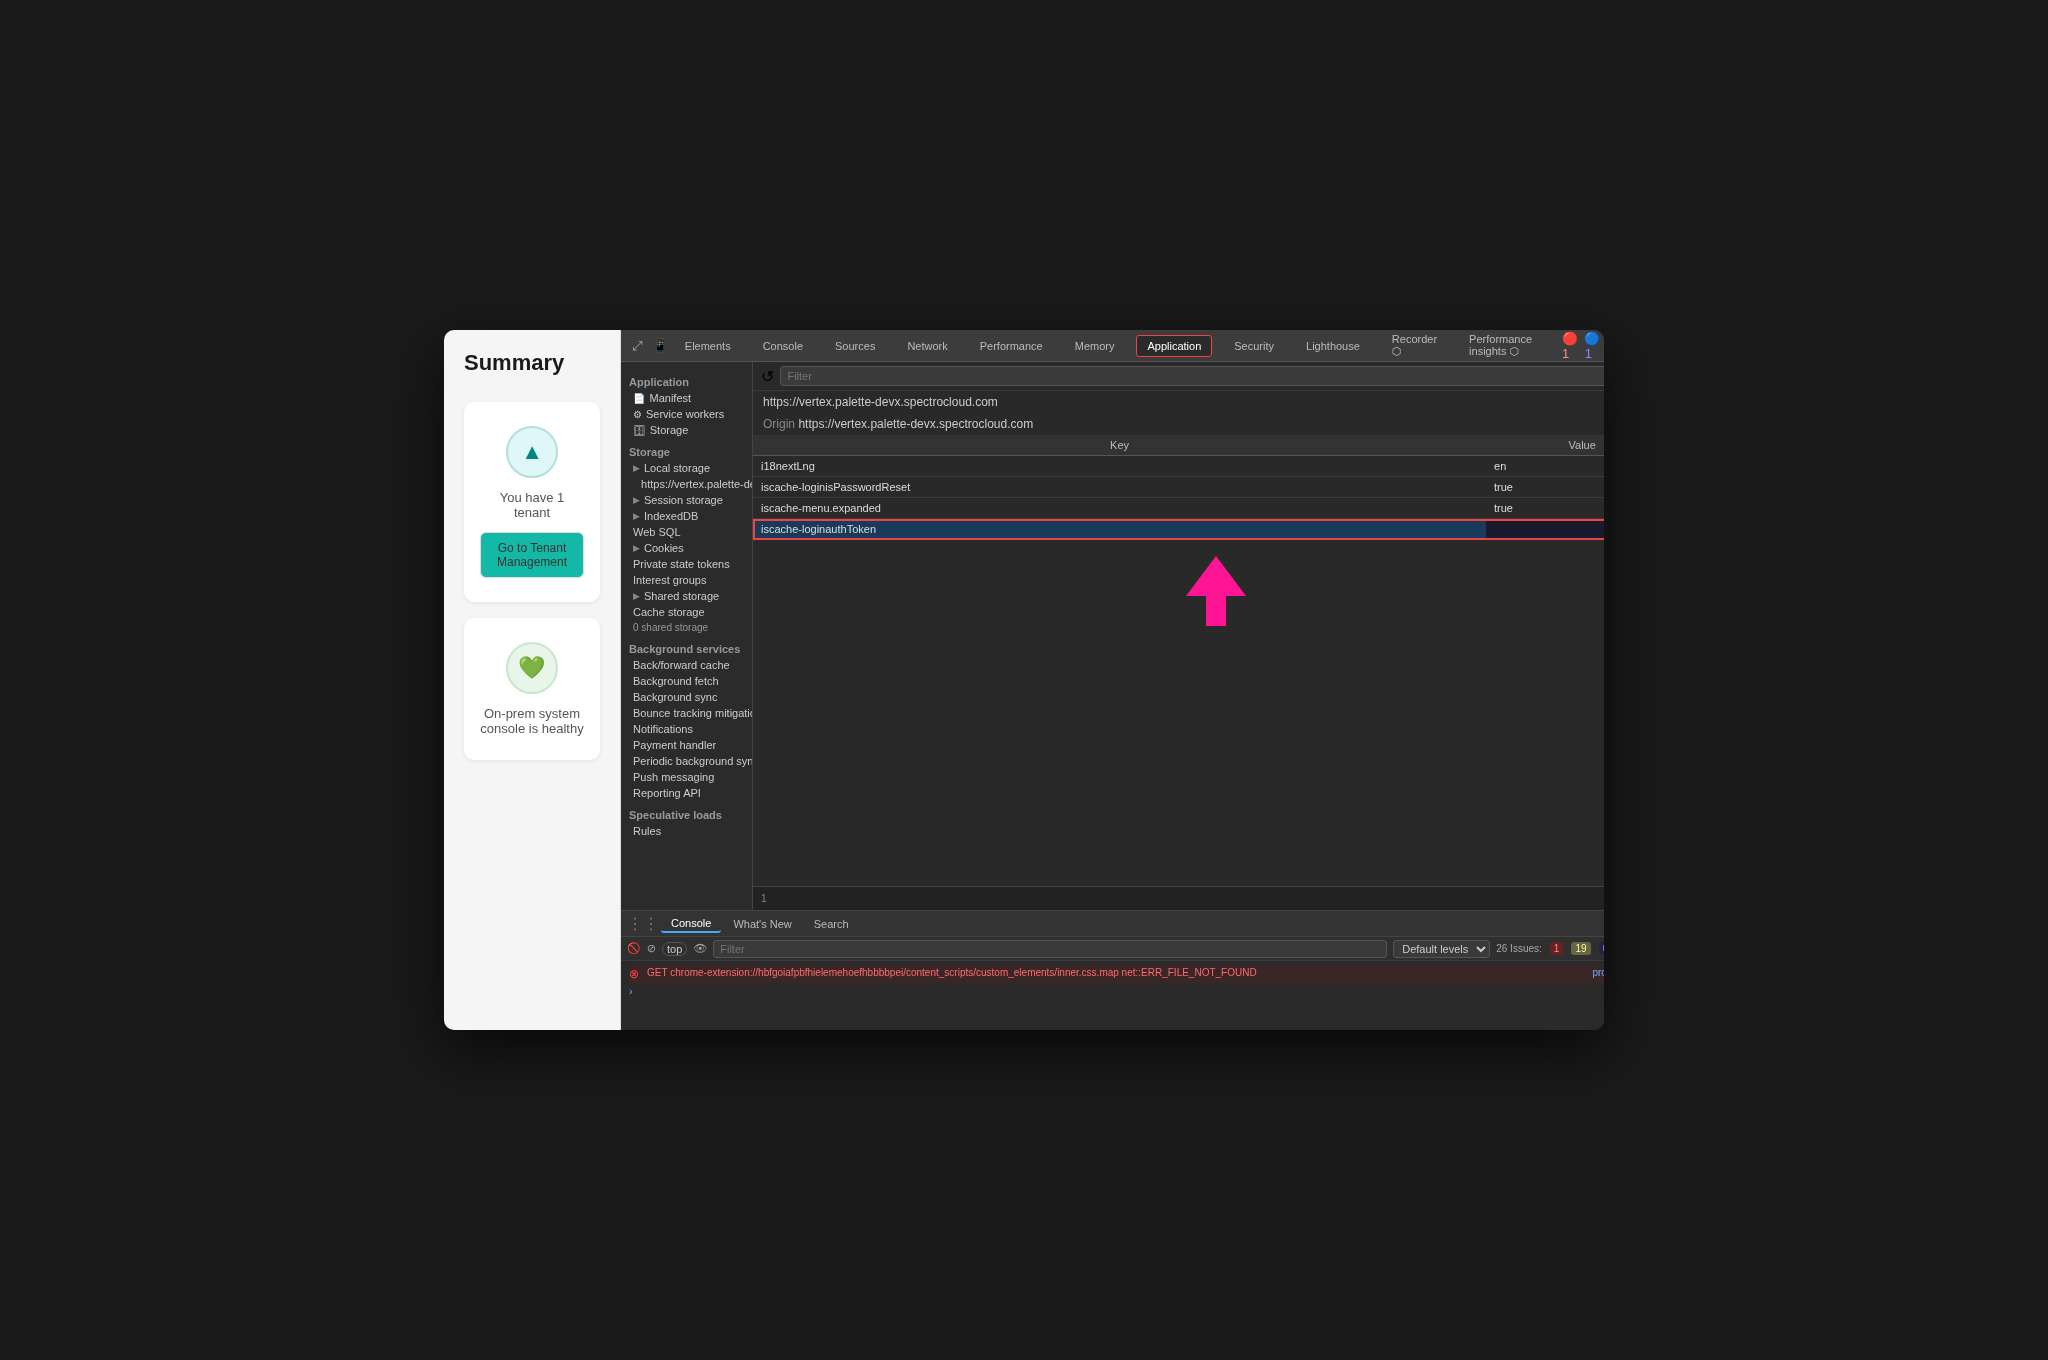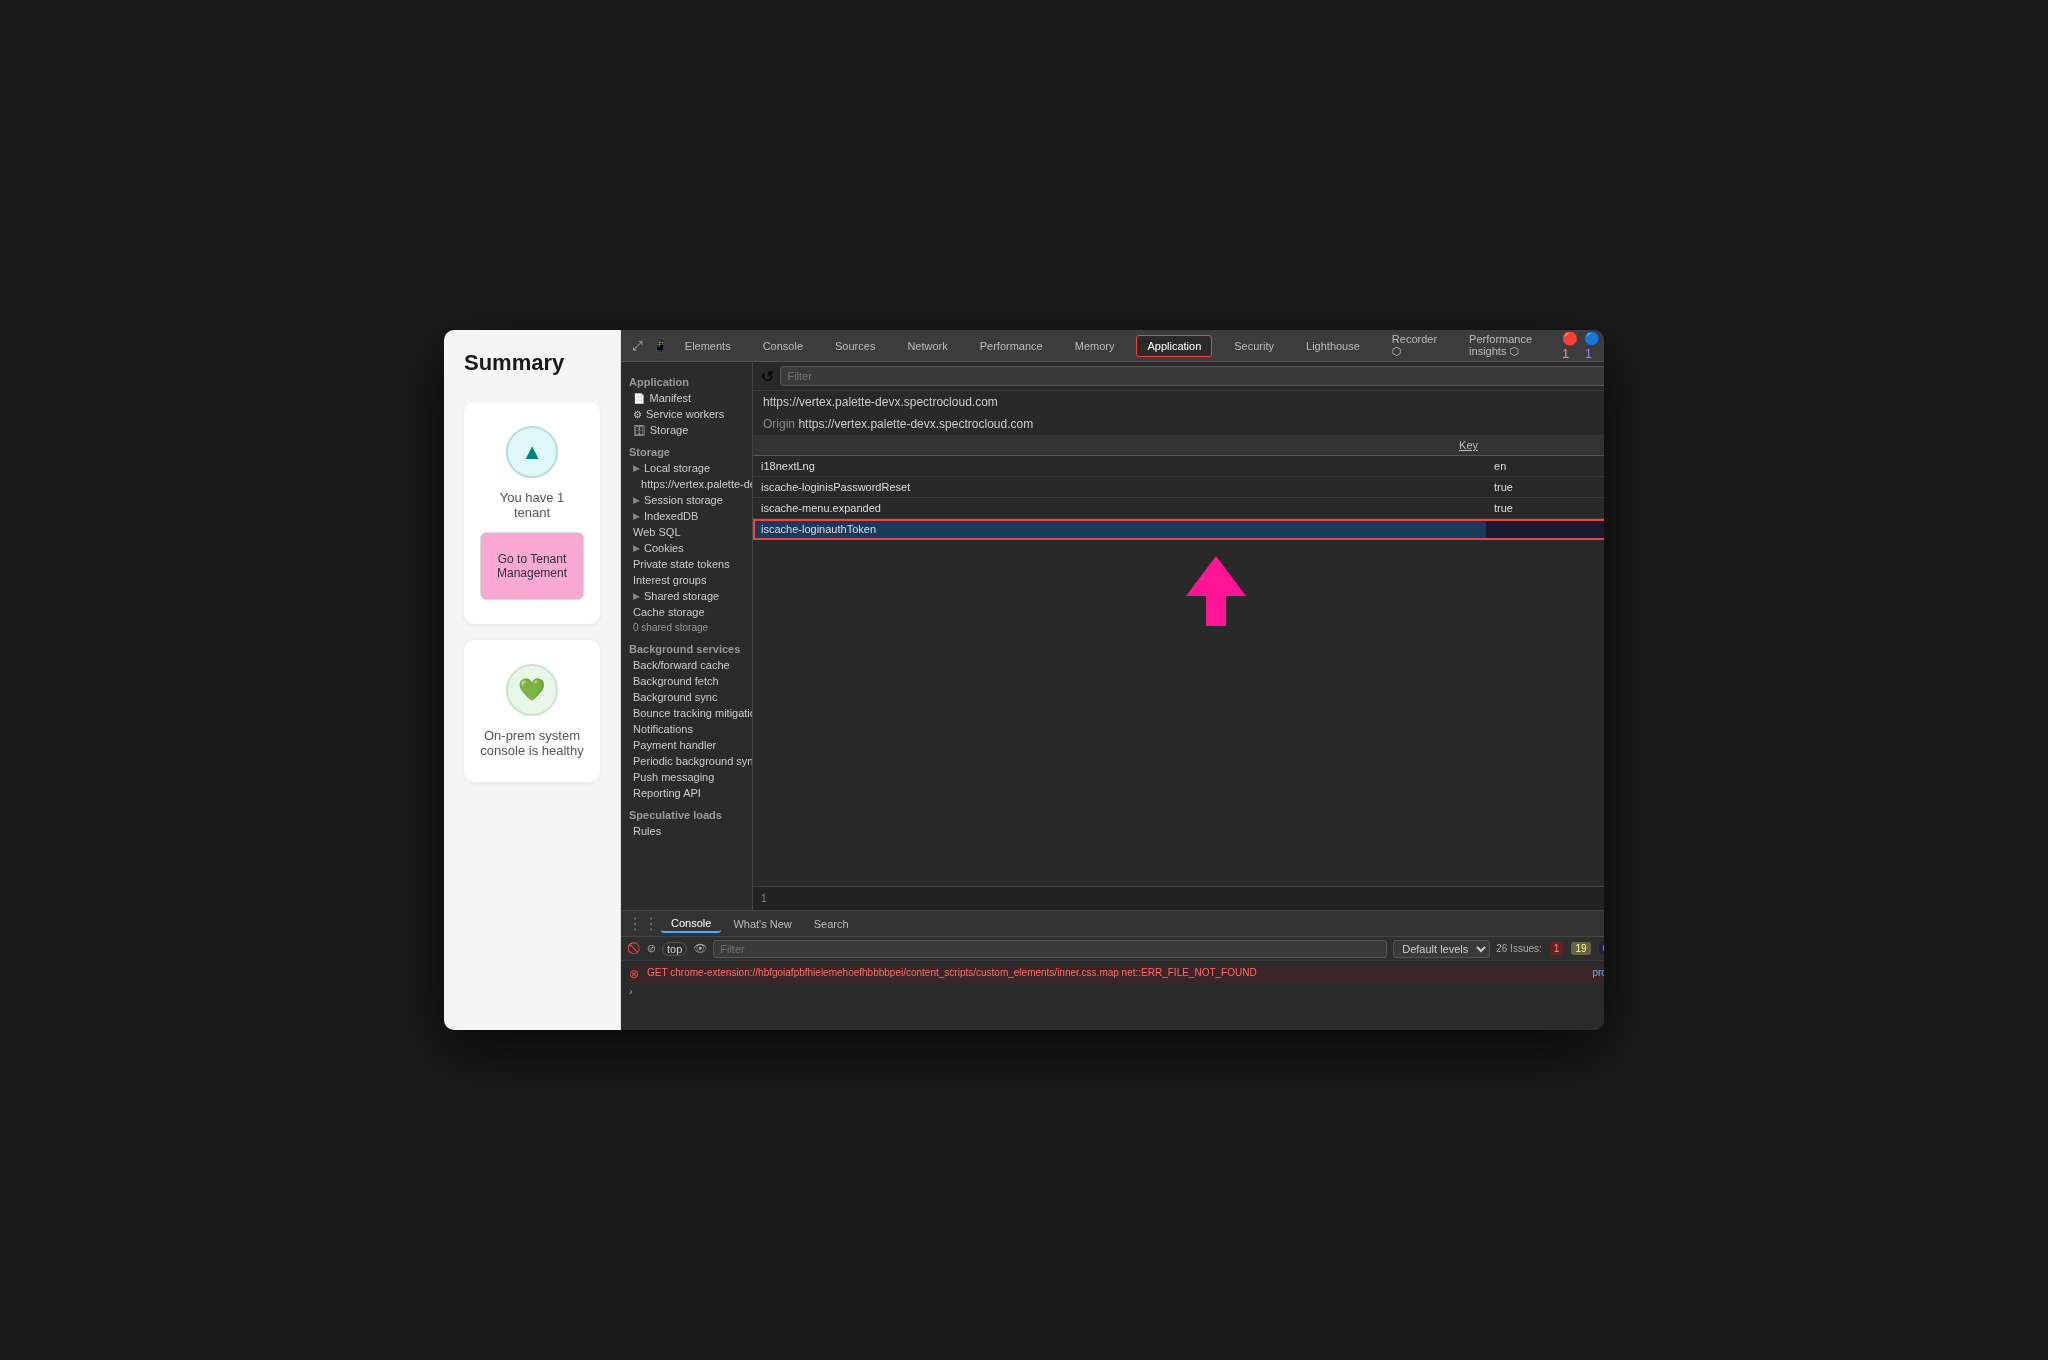--- a/index.html
+++ b/index.html
@@ -71,24 +71,24 @@
       border-color: #b2dfdb;
     }
 
     .card-text {
       font-size: 13px;
       color: #555;
       text-align: center;
     }
 
     .card-button {
-      background: #f9a8d4;
+      background: #14b8a6;
       border: 1px solid #ddd;
       border-radius: 6px;
-      padding: 19px 16px;
+      padding: 8px 16px;
       font-size: 12px;
       color: #333;
       cursor: pointer;
     }
 
     
     .devtools {
       flex: 1;
       background: #292929;
       display: flex;
@@ -253,26 +253,25 @@
     .data-table {
       width: 100%;
       border-collapse: collapse;
       font-size: 11px;
     }
 
     .data-table thead th {
       background: #333;
       color: #bbb;
       padding: 4px 8px;
-      text-align: right;
+      text-align: center;
       border-bottom: 1px solid #555;
       font-weight: 500;
       position: sticky;
       top: 0;
-      text-decoration: underline;
     }
 
     .data-table tbody tr {
       border-bottom: 1px solid #3a3a3a;
     }
 
     .data-table tbody tr.highlighted {
       background: #1a3a5c;
       outline: 2px solid #e44;
       outline-offset: -2px;

